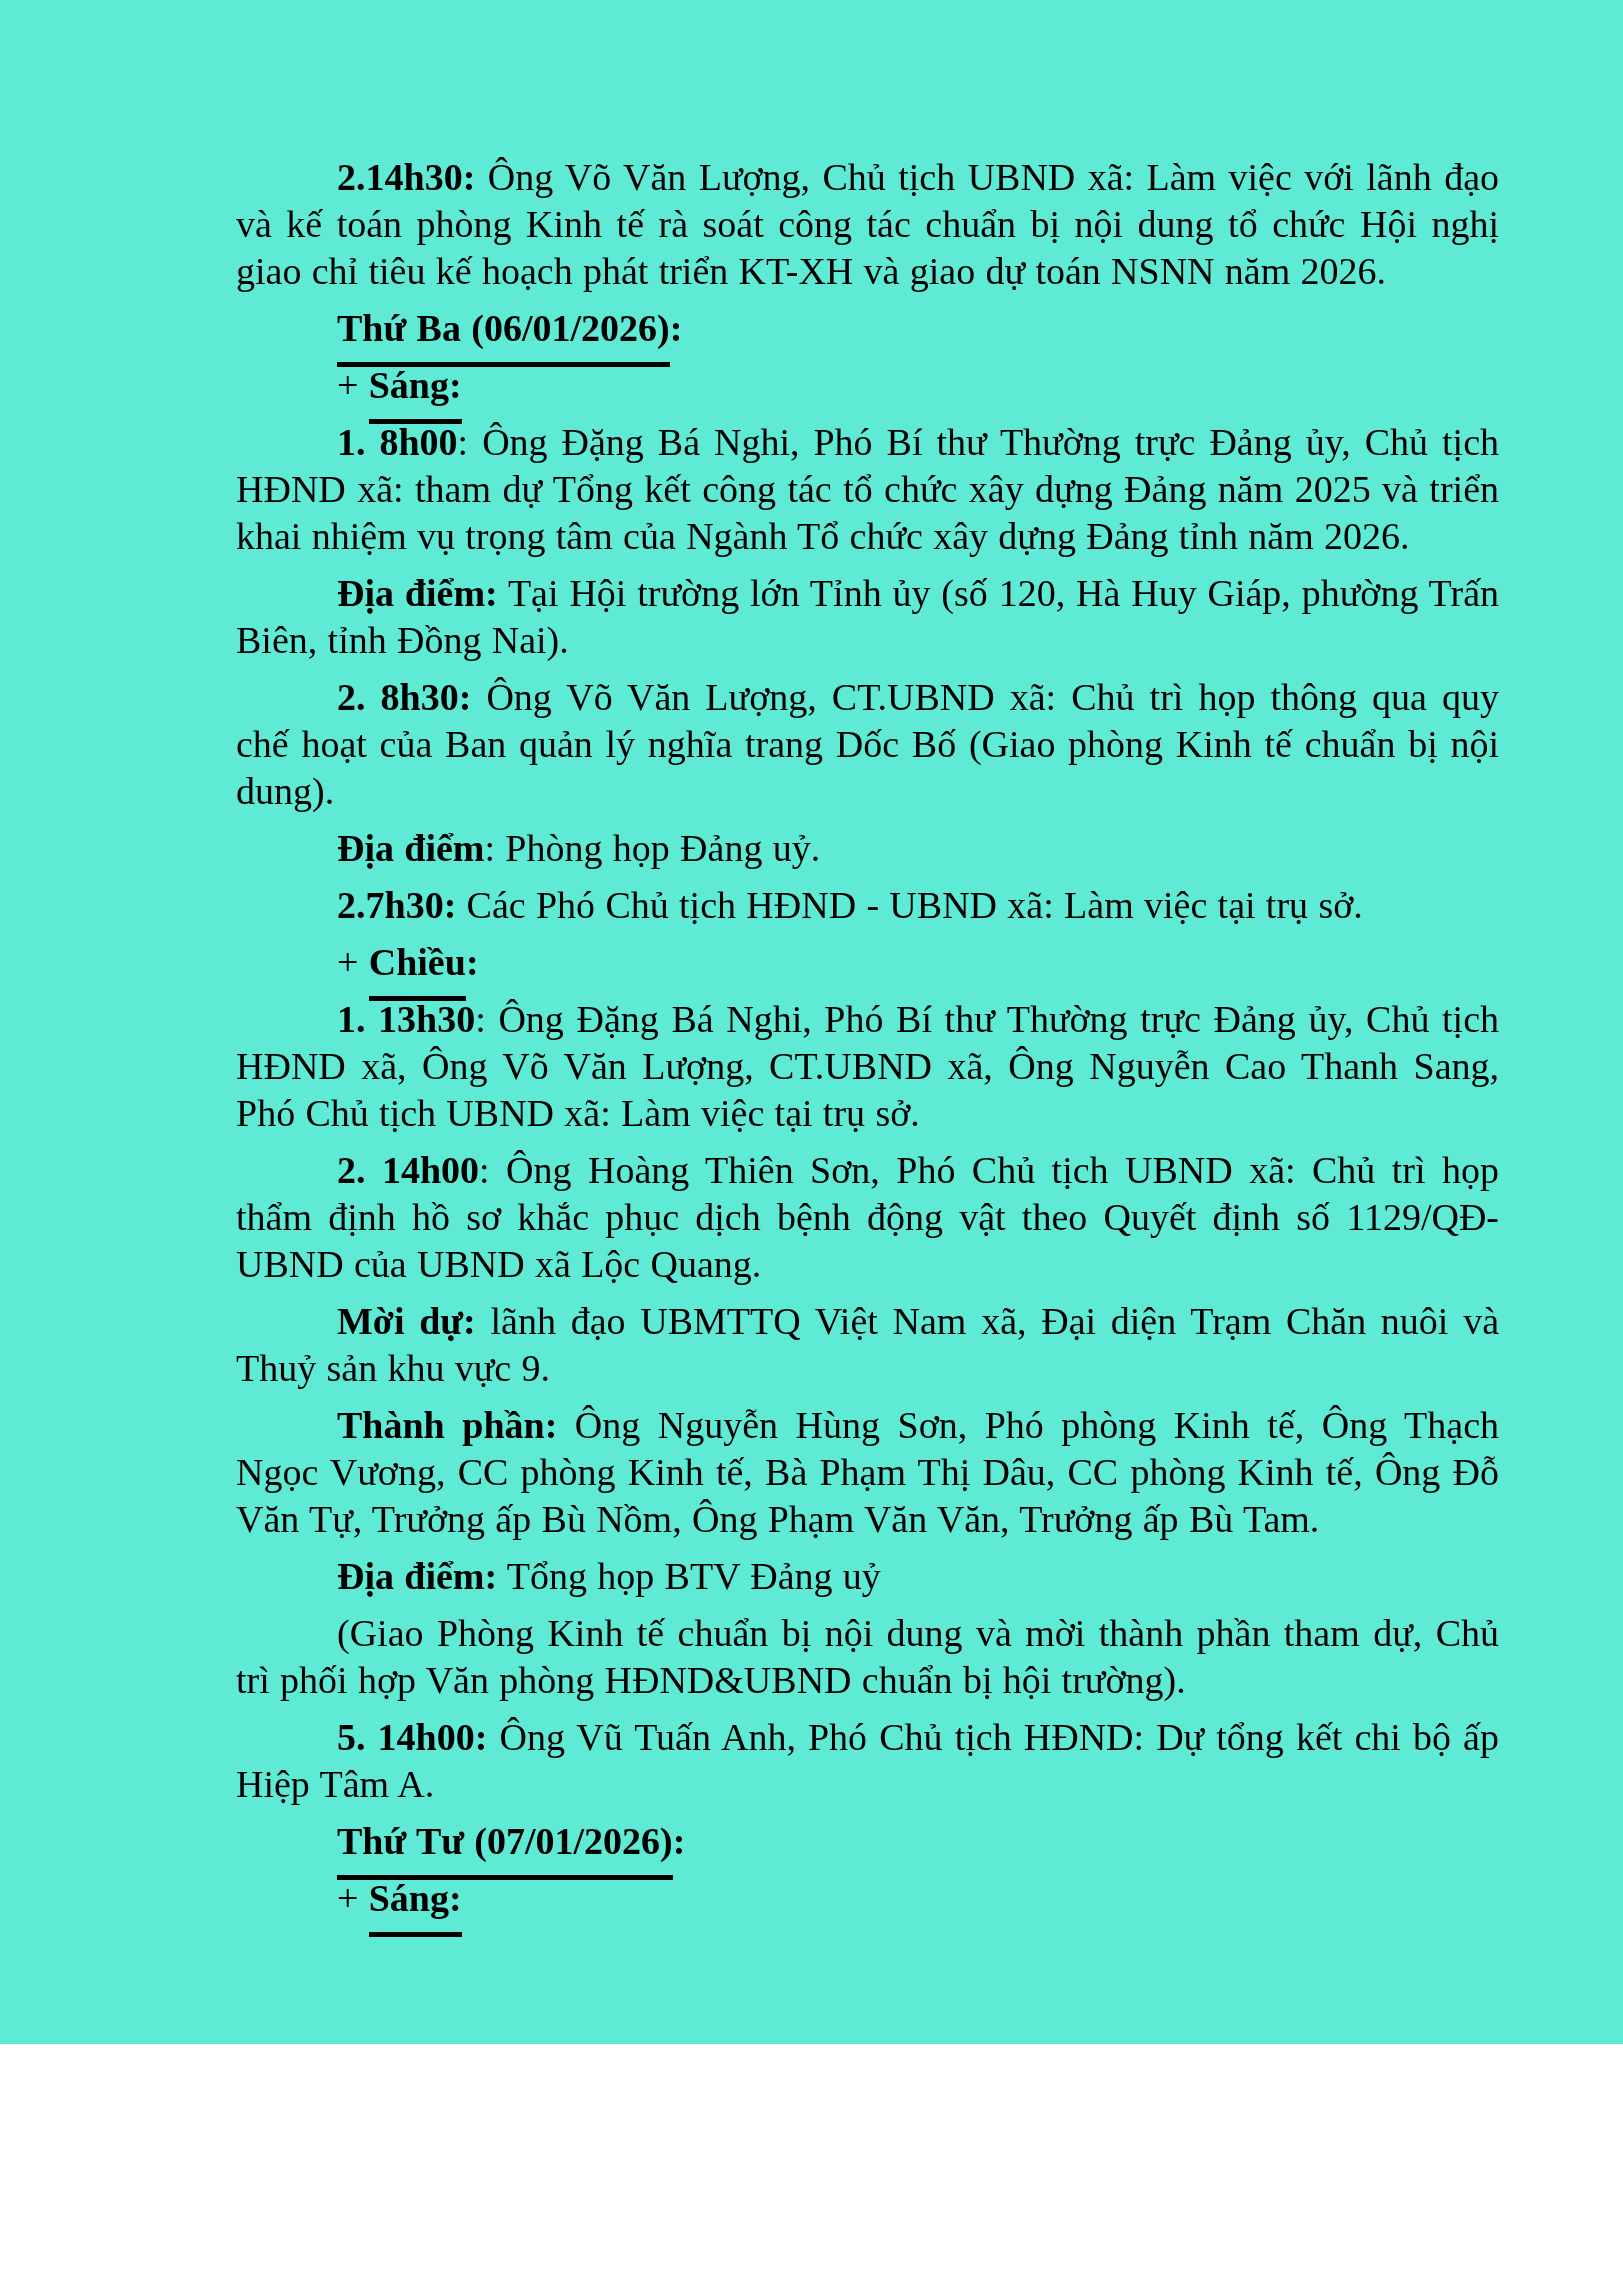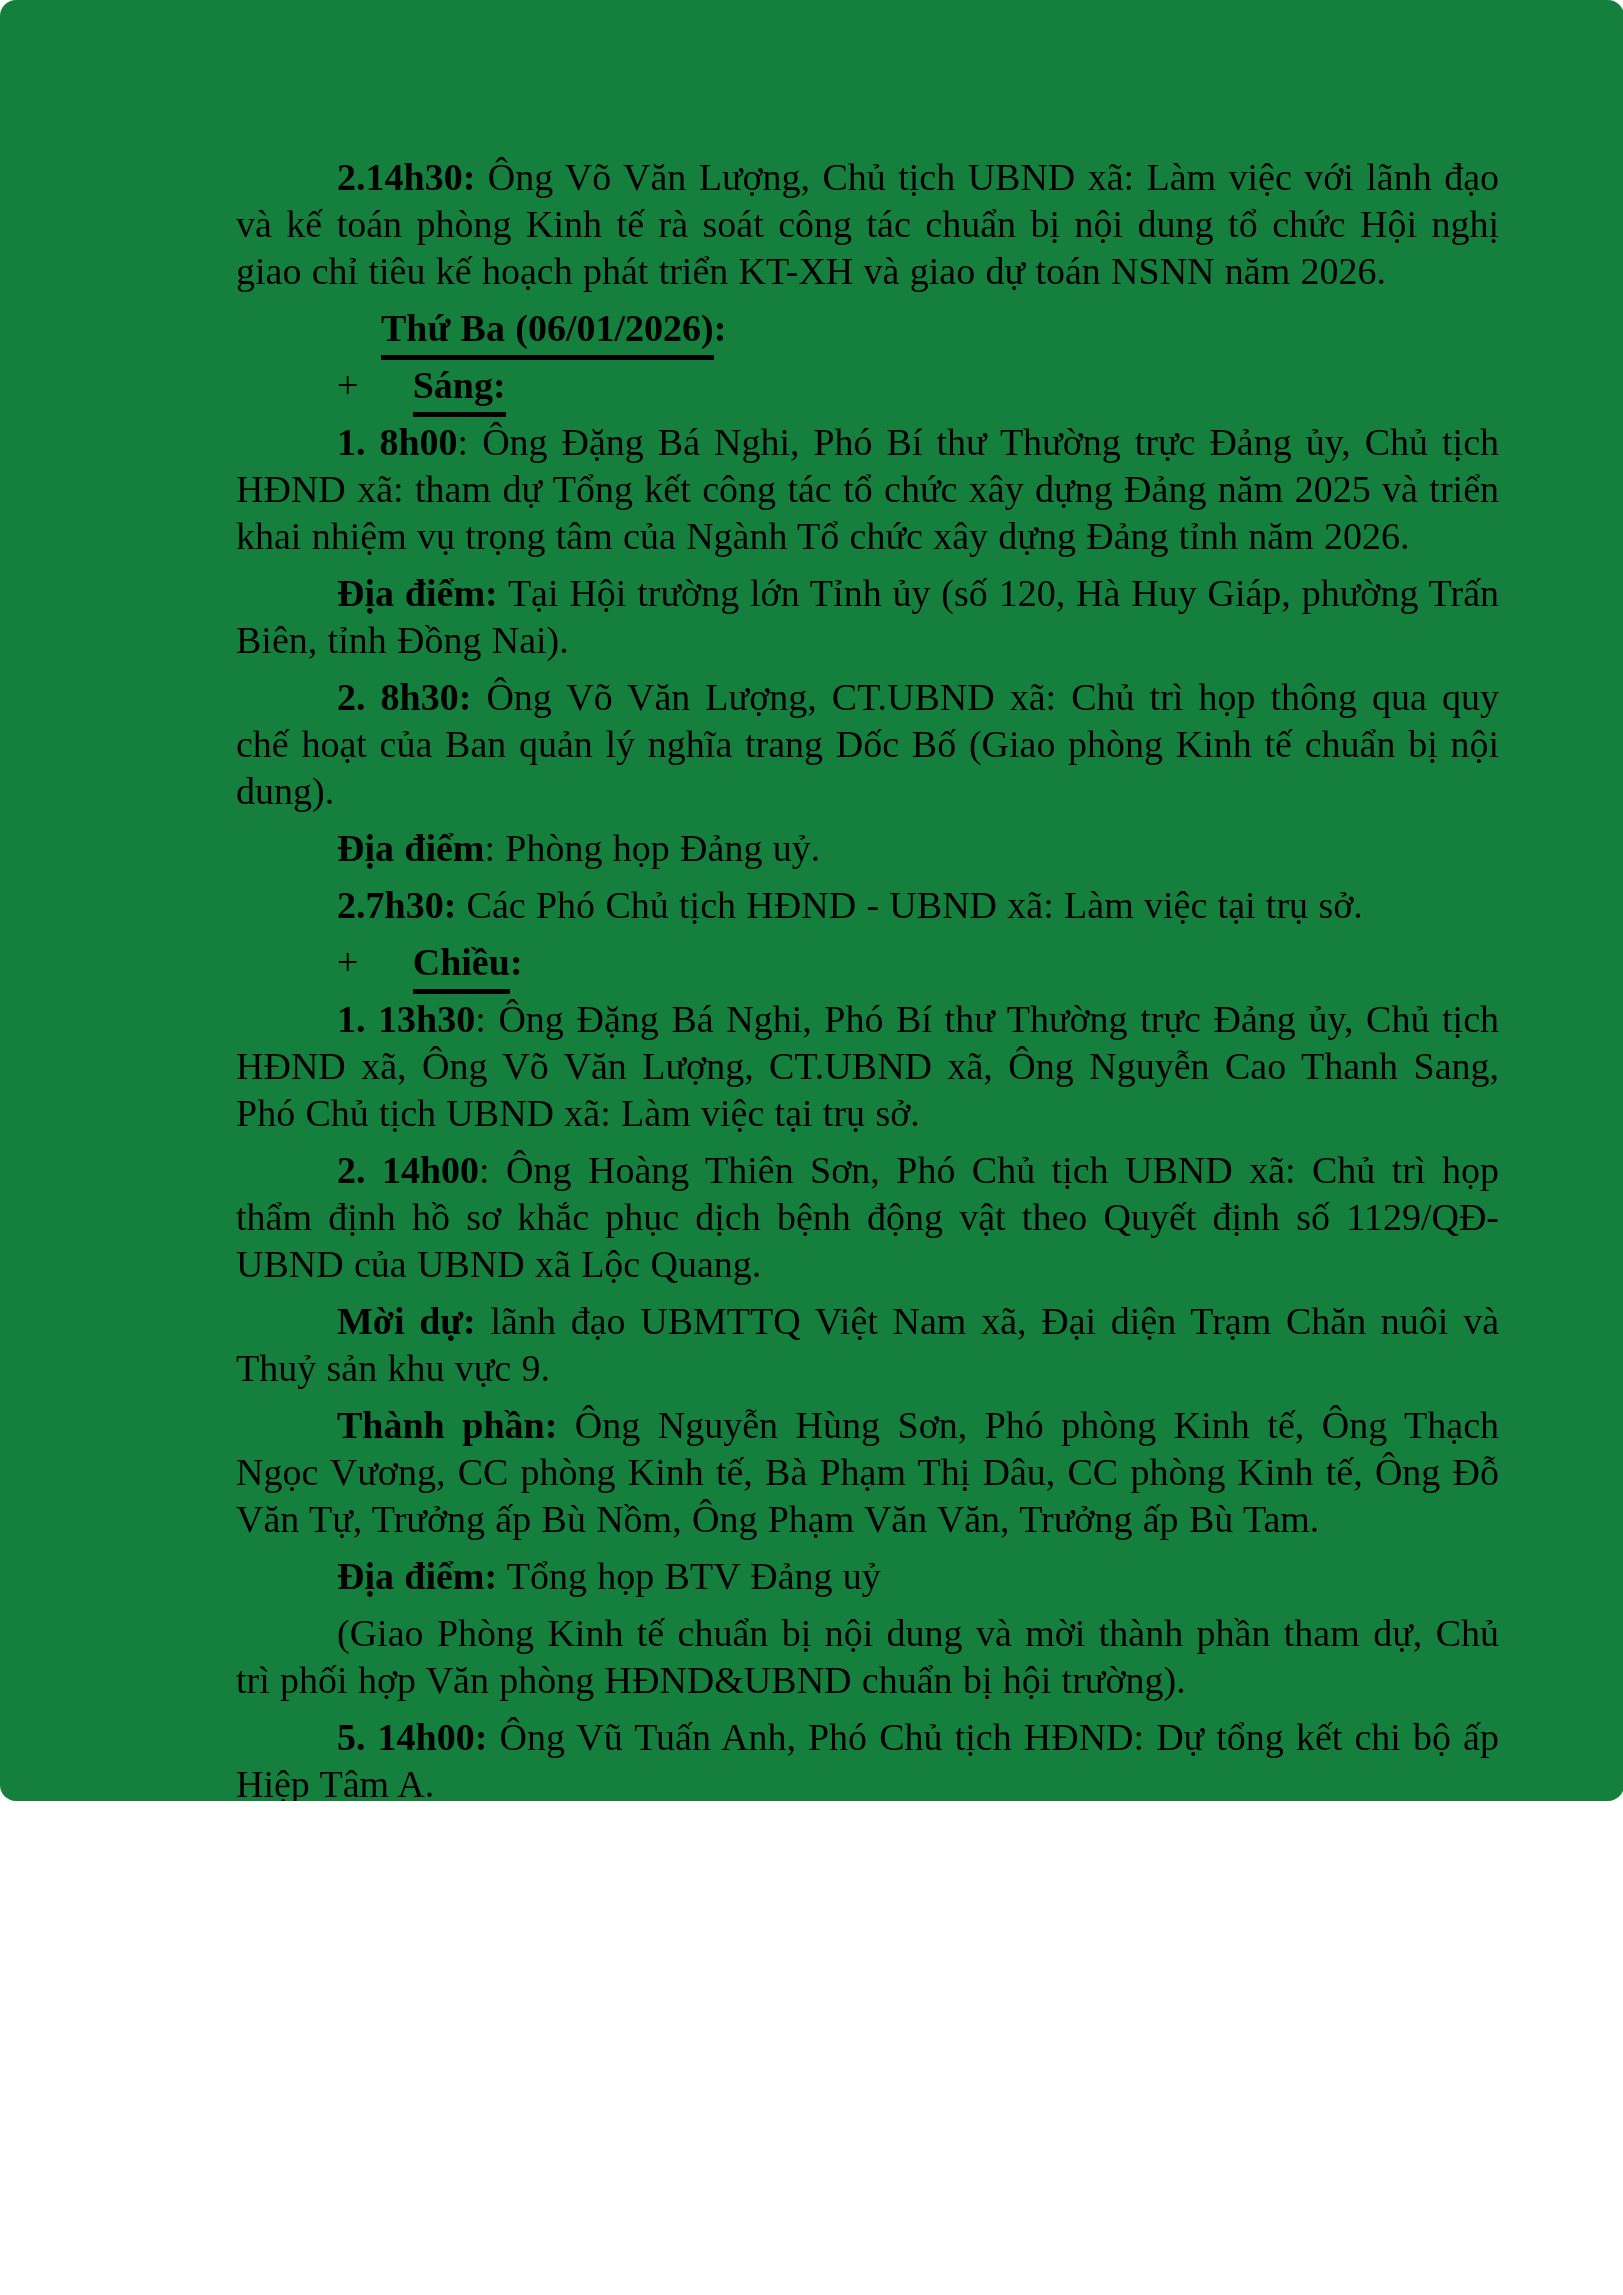--- a/index.html
+++ b/index.html
@@ -3,24 +3,23 @@
 <meta charset="utf-8">
 <style>
   html, body {
     margin: 0;
     padding: 0;
     background: #ffffff;
   }
   .page {
     position: relative;
     width: 1624px;
-    height: 1801px;
-    background: #15803d;
+    height: 2044px;
+    background: #5eead4;
     overflow: hidden;
-    border-radius: 16px;
   }
   .content {
     box-sizing: border-box;
     padding: 154px 125px 0 236px; 
     width: 100%;
   }
   .para {
     font-family: "Liberation Serif", "DejaVu Serif", serif;
     font-size: 38px;
     line-height: 47px;
@@ -28,22 +27,21 @@
     text-align: justify;
     text-indent: 101px;
     margin: 0 0 10px 0;
     word-spacing: 0.8px;
   }
   .bold {
     font-weight: bold;
   }
   .underline {
     border-bottom: 5.4px solid #000000;
-    padding-bottom: 6px;
-    margin-left: 44px;
+    padding-bottom: 13px;
   }
 </style>
 </head>
 <body>
 
 <div class="page">
   <div class="content">
       <p class="para"><span class="bold">2.14h30:</span><span> Ông Võ Văn Lượng, Chủ tịch UBND xã: Làm việc với lãnh đạo và kế toán phòng Kinh tế rà soát công tác chuẩn bị nội dung tổ chức Hội nghị giao chỉ tiêu kế hoạch phát triển KT-XH và giao dự toán NSNN năm 2026.</span></p>
       <p class="para"><span class="bold underline">Thứ Ba (06/01/2026)</span><span class="bold">:</span></p>
       <p class="para"><span>+ </span><span class="bold underline">Sáng:</span></p>

